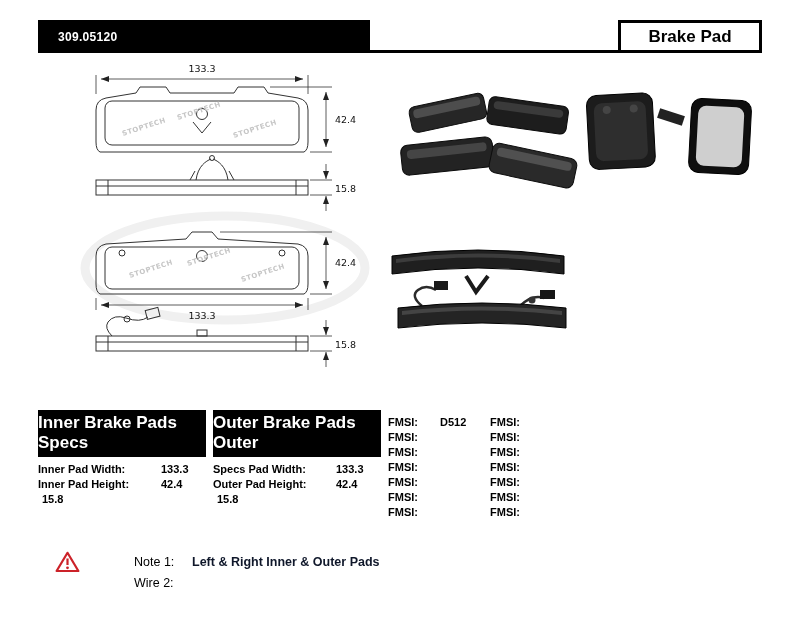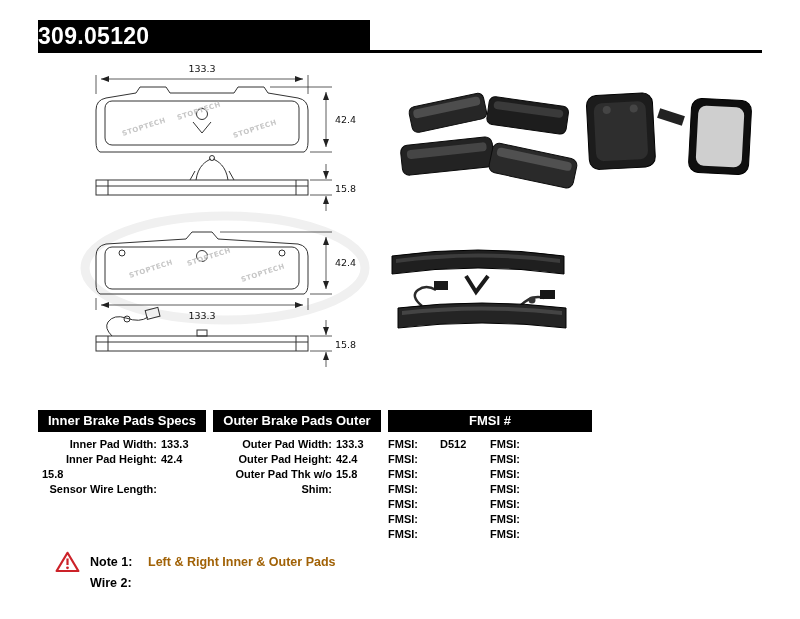--- a/index.html
+++ b/index.html
@@ -7,68 +7,69 @@
     position:relative; width:800px; height:619px; background:#ffffff;
     font-family:"Liberation Sans", sans-serif; color:#000;
     box-shadow:0 0 0 1px #ddd; overflow:hidden; margin:0 auto;
   }
 
   
   .header { position:absolute; left:38px; right:38px; top:20px; height:33px; }
   .header-line { position:absolute; left:0; right:0; bottom:0; height:3px; background:#000; }
   .pn-box {
     position:absolute; left:0; top:0; bottom:0; width:332px; background:#000; color:#fff;
-    font-weight:bold; font-size:23px; display:flex; align-items:center; padding-left:0;
+    font-weight:bold; font-size:12px; display:flex; align-items:center; padding-left:20px;
     box-sizing:border-box; letter-spacing:0.3px;
   }
   .type-box {
     position:absolute; right:0; top:0; bottom:0; width:144px; border:3px solid #000; background:#fff;
     display:flex; align-items:center; justify-content:center; font-weight:bold; font-size:17px;
     box-sizing:border-box;
   }
 
   
   .diagram-wrap { position:absolute; left:20px; top:60px; width:760px; height:342px; }
   svg text { font-family:"DejaVu Sans", sans-serif; }
   .dim-label { font-size:9.5px; fill:#111; }
   .wm { font-size:7px; fill:#c6c6c6; font-weight:bold; letter-spacing:0.5px; }
 
   
   .specs {
     position:absolute; left:38px; top:410px; width:724px;
     display:grid; grid-template-columns:168px 168px 204px 163px; column-gap:7px;
   }
   .col-header {
-    background:#000; color:#fff; font-weight:bold; font-size:13px; text-align:center;
+    background:#000; color:#fff; font-weight:bold; font-size:17px; 
     padding:3px 0 4px 0;
   }
   .col-rows { margin-top:5px; font-size:11px; font-weight:bold; }
   .spec-row { display:flex; line-height:15px; }
-  .spec-label { flex:1; text-align:right; }
+  .spec-label { flex:1; }
   .spec-value { width:45px; text-align:left; padding-left:4px; }
   .fmsi-row { display:grid; grid-template-columns:48px 54px 58px 1fr; line-height:15px; }
   .fmsi-l-label,.fmsi-r-label { text-align:left; }
   .fmsi-l-value,.fmsi-r-value { padding-left:4px; }
   .related-row { display:flex; gap:4px; padding-left:4px; line-height:15px; }
 
   
   .notes { position:absolute; left:55px; top:551px; font-size:12.5px; }
   .note-row { display:flex; align-items:center; gap:10px; height:21px; }
-  .note-label { font-weight:bold; min-width:48px; }
-  .note-text { color:#a16207; font-weight:bold; }
+  .note-label { font-weight:normal; min-width:48px;margin-left:44px; }
+  .note-text { color:#0f172a; font-weight:bold; }
   .note-spacer { width:25px; }
 </style>
 </head>
 <body>
 
 <div class="sheet">
 
   <div class="header">
     <div class="header-line"></div>
     <div class="pn-box">309.05120</div>
+    <div class="type-box">Brake Pad</div>
   </div>
 
   <div class="diagram-wrap">
     <svg width="760" height="342" viewBox="0 0 760 342">
       <defs>
         <marker id="ae" markerWidth="9" markerHeight="8" refX="8" refY="3" orient="auto-start-reverse" markerUnits="userSpaceOnUse">
           <path d="M0,0 L8,3 L0,6 Z" fill="#222"></path>
         </marker>
       </defs>
 
@@ -215,47 +216,41 @@
           <span class="spec-label">Inner Pad Width:</span>
           <span class="spec-value">133.3</span>
         </div>
         <div class="spec-row">
           <span class="spec-label">Inner Pad Height:</span>
           <span class="spec-value">42.4</span>
         </div>
         <div class="spec-row">
           <span class="spec-value">15.8</span>
         </div>
-        <div class="spec-row">
-          <span class="spec-label">Sensor Wire Length:</span>
-          <span class="spec-value"></span>
-        </div>
       </div>
     </div>
 
     <div>
       <div class="col-header">Outer Brake Pads Outer</div>
       <div class="col-rows">
         <div class="spec-row">
-          <span class="spec-label">Outer Pad Width:</span>
+          <span class="spec-label">Specs Pad Width:</span>
           <span class="spec-value">133.3</span>
         </div>
         <div class="spec-row">
           <span class="spec-label">Outer Pad Height:</span>
           <span class="spec-value">42.4</span>
         </div>
         <div class="spec-row">
-          <span class="spec-label">Outer Pad Thk w/o Shim:</span>
           <span class="spec-value">15.8</span>
         </div>
       </div>
     </div>
 
     <div>
-      <div class="col-header">FMSI #</div>
       <div class="col-rows">
         <div class="fmsi-row">
           <span class="fmsi-l-label">FMSI:</span>
           <span class="fmsi-l-value">D512</span>
           <span class="fmsi-r-label">FMSI:</span>
           <span class="fmsi-r-value"></span>
         </div>
         <div class="fmsi-row">
           <span class="fmsi-l-label">FMSI:</span>
           <span class="fmsi-l-value"></span>

